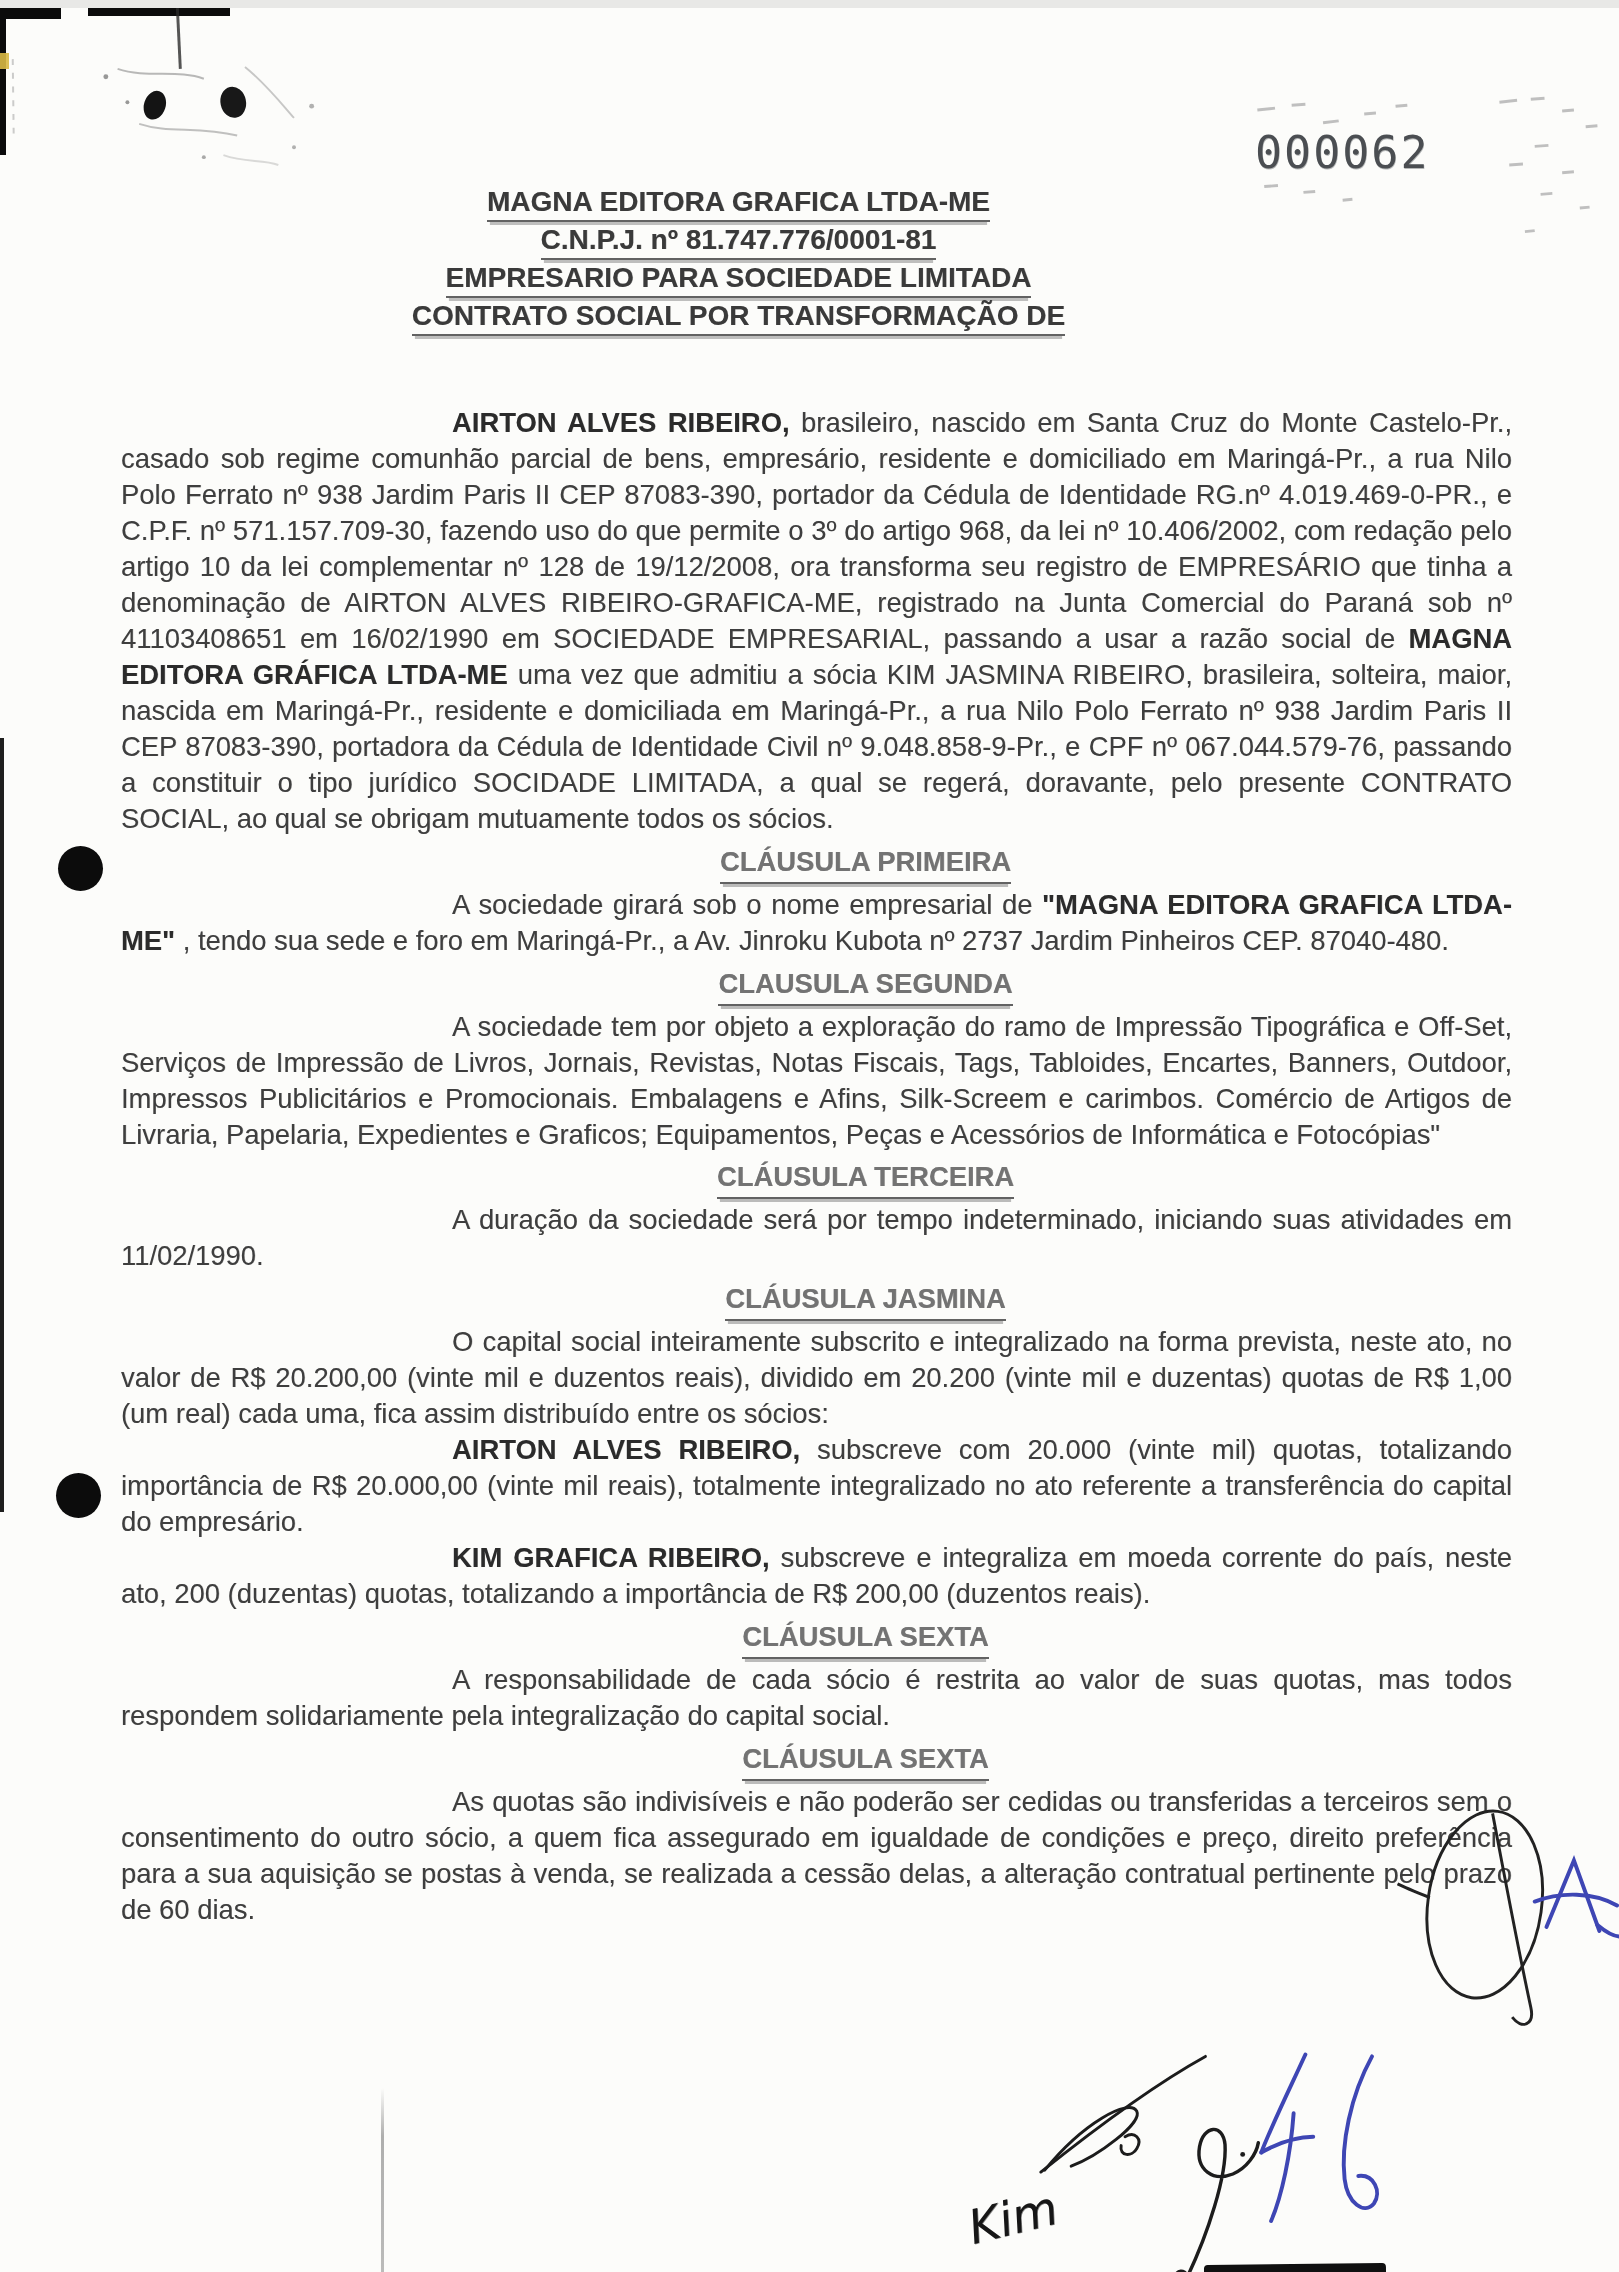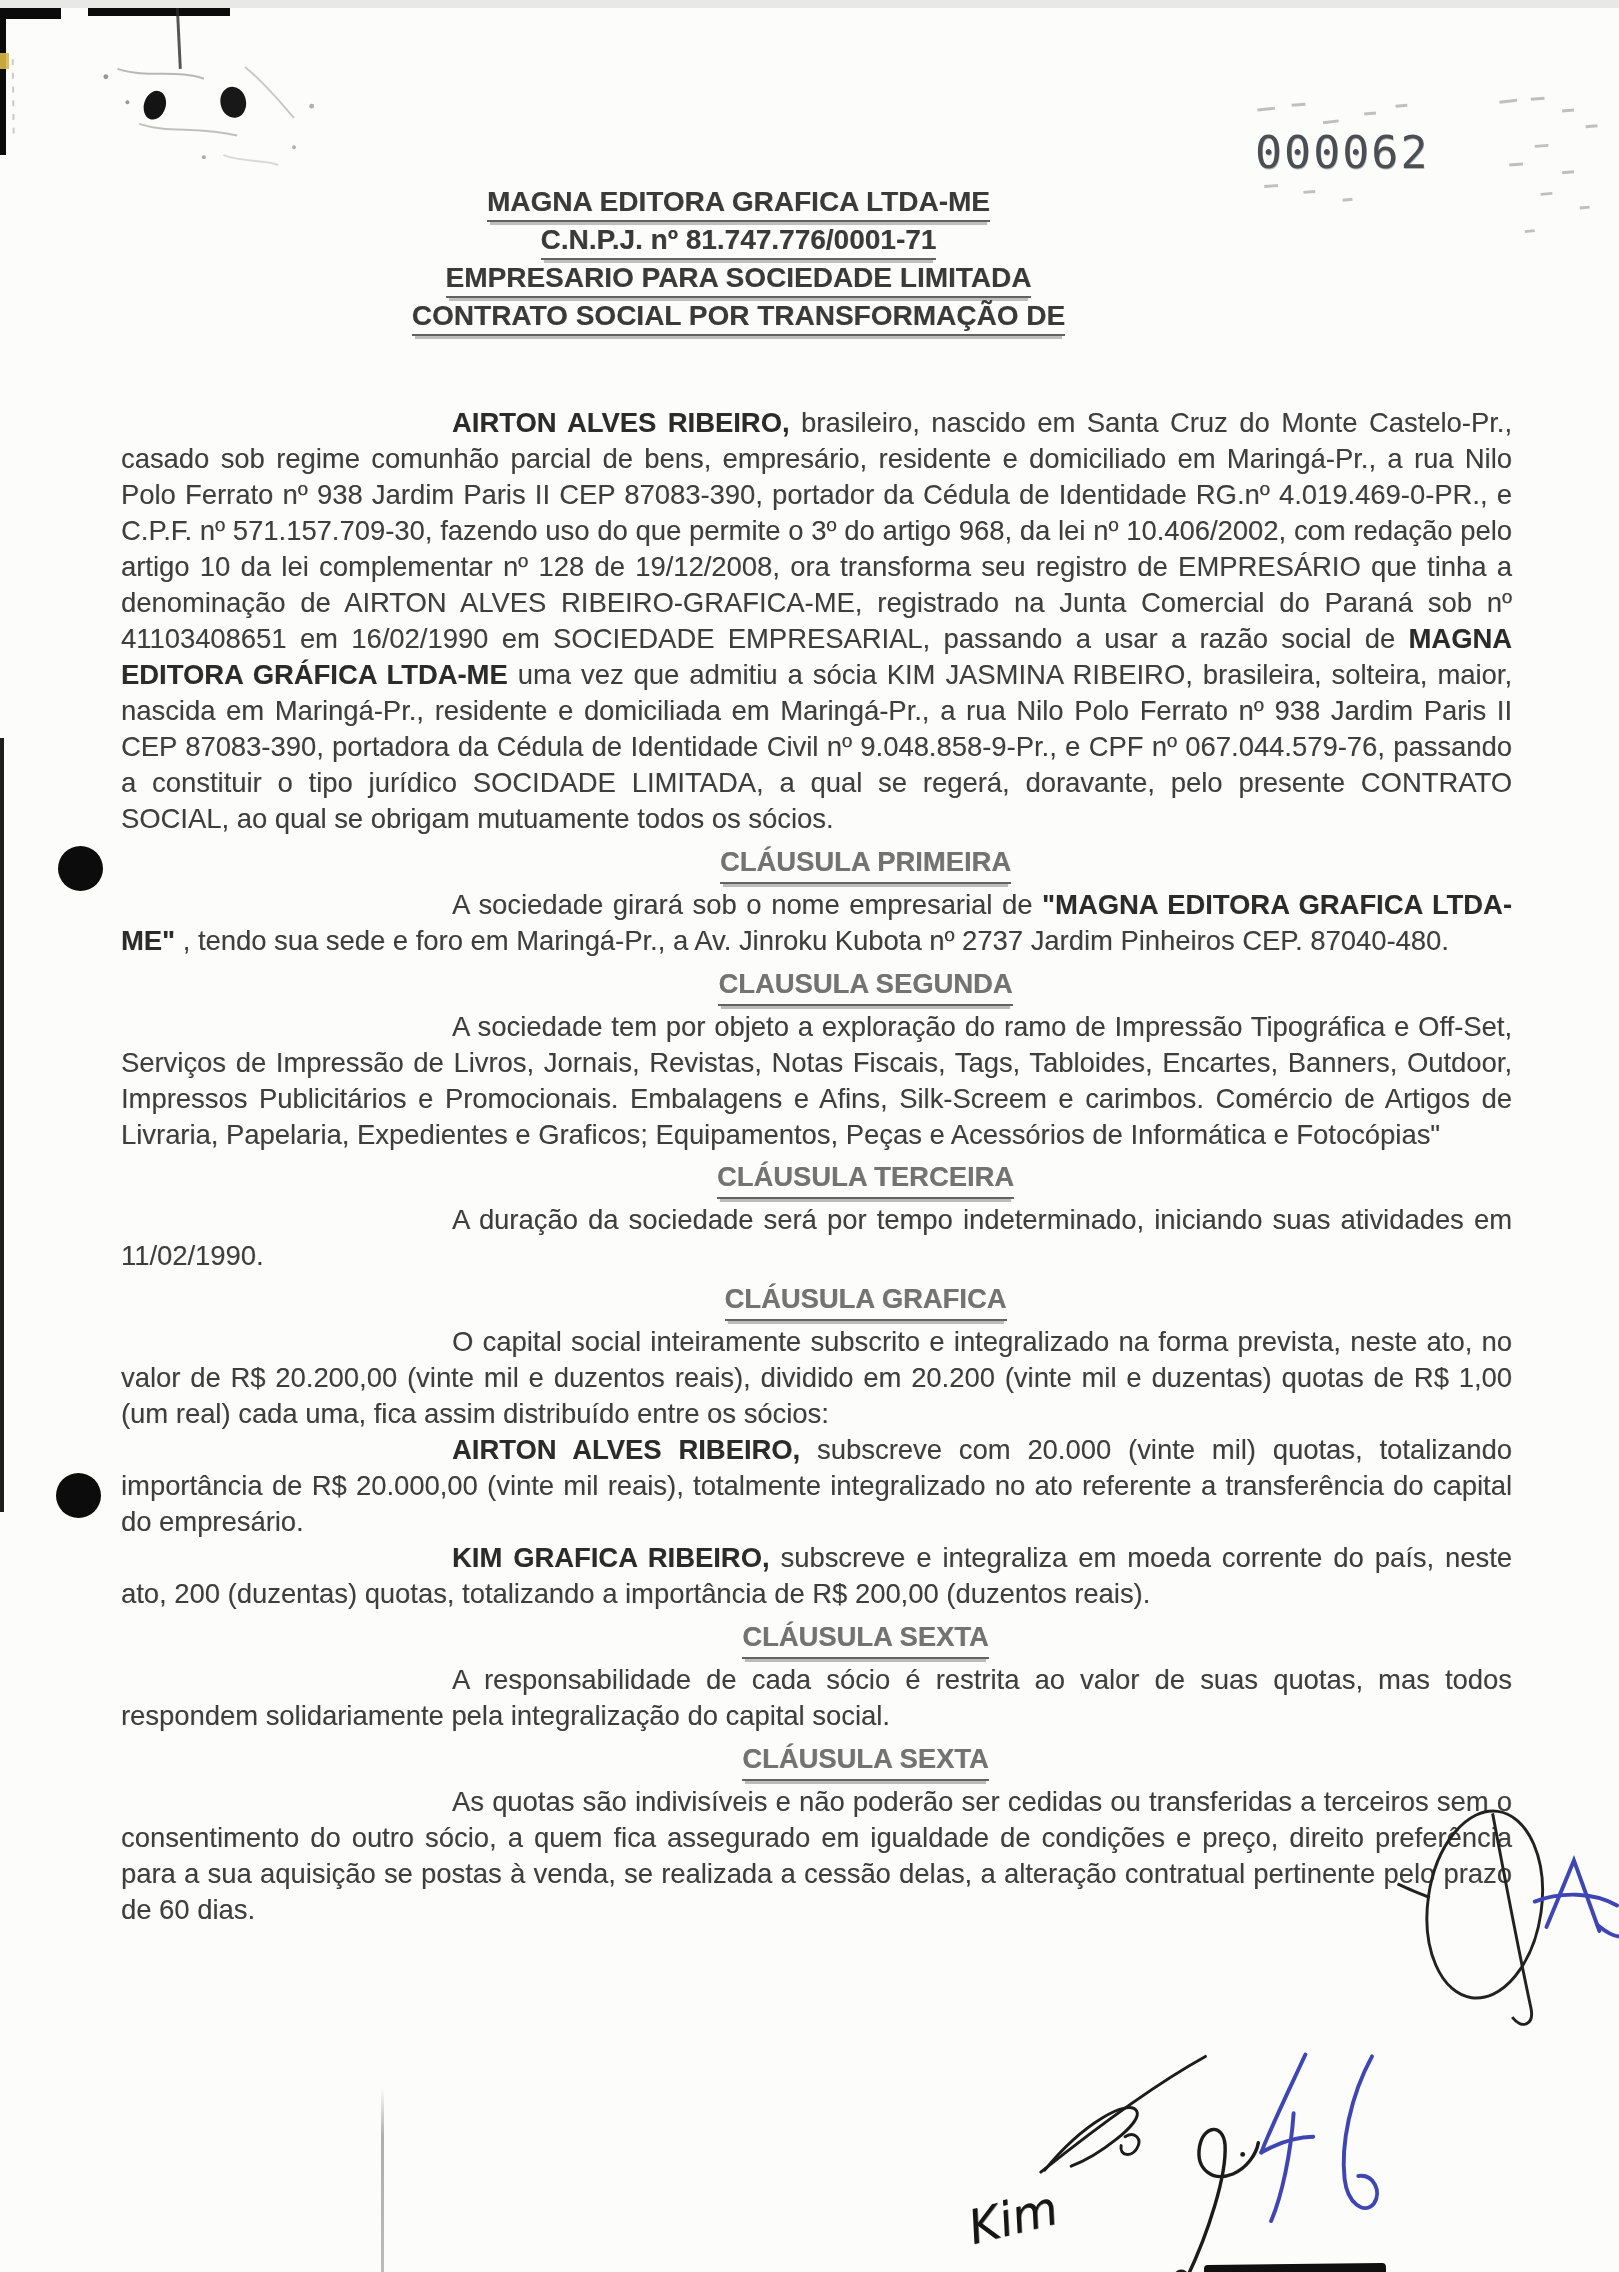--- a/index.html
+++ b/index.html
@@ -77,34 +77,34 @@
 </style>
 </head>
 <body>
 
 <div class="page">
 
   <div class="stamp">000062</div>
 
   <div class="title-block">
     <div class="title-line"><span>MAGNA EDITORA GRAFICA LTDA-ME</span></div>
-    <div class="title-line"><span>C.N.P.J. nº 81.747.776/0001-71</span></div>
+    <div class="title-line"><span>C.N.P.J. nº 81.747.776/0001-81</span></div>
     <div class="title-line"><span>EMPRESARIO PARA SOCIEDADE LIMITADA</span></div>
     <div class="title-line"><span>CONTRATO SOCIAL POR TRANSFORMAÇÃO DE</span></div>
   </div>
 
   <div class="body-col">
       <p class="para"><b>AIRTON ALVES RIBEIRO,</b> brasileiro, nascido em Santa Cruz do Monte Castelo-Pr., casado sob regime comunhão parcial de bens, empresário, residente e domiciliado em Maringá-Pr., a rua Nilo Polo Ferrato nº 938 Jardim Paris II CEP 87083-390, portador da Cédula de Identidade RG.nº 4.019.469-0-PR., e C.P.F. nº 571.157.709-30, fazendo uso do que permite o 3º do artigo 968, da lei nº 10.406/2002, com redação pelo artigo 10 da lei complementar nº 128 de 19/12/2008, ora transforma seu registro de EMPRESÁRIO que tinha a denominação de AIRTON ALVES RIBEIRO-GRAFICA-ME, registrado na Junta Comercial do Paraná sob nº 41103408651 em 16/02/1990 em SOCIEDADE EMPRESARIAL, passando a usar a razão social de <b>MAGNA EDITORA GRÁFICA LTDA-ME</b> uma vez que admitiu a sócia KIM JASMINA RIBEIRO, brasileira, solteira, maior, nascida em Maringá-Pr., residente e domiciliada em Maringá-Pr., a rua Nilo Polo Ferrato nº 938 Jardim Paris II CEP 87083-390, portadora da Cédula de Identidade Civil nº 9.048.858-9-Pr., e CPF nº 067.044.579-76, passando a constituir o tipo jurídico SOCIDADE LIMITADA, a qual se regerá, doravante, pelo presente CONTRATO SOCIAL, ao qual se obrigam mutuamente todos os sócios.</p>
       <div class="clause-heading"><span class="hd">CLÁUSULA PRIMEIRA</span></div>
       <p class="para">A sociedade girará sob o nome empresarial de <b>"MAGNA EDITORA GRAFICA LTDA-ME"</b> , tendo sua sede e foro em Maringá-Pr., a Av. Jinroku Kubota nº 2737 Jardim Pinheiros CEP. 87040-480.</p>
       <div class="clause-heading"><span class="hd">CLAUSULA SEGUNDA</span></div>
       <p class="para">A sociedade tem por objeto a exploração do ramo de Impressão Tipográfica e Off-Set, Serviços de Impressão de Livros, Jornais, Revistas, Notas Fiscais, Tags, Tabloides, Encartes, Banners, Outdoor, Impressos Publicitários e Promocionais. Embalagens e Afins, Silk-Screem e carimbos. Comércio de Artigos de Livraria, Papelaria, Expedientes e Graficos; Equipamentos, Peças e Acessórios de Informática e Fotocópias"</p>
       <div class="clause-heading"><span class="hd">CLÁUSULA TERCEIRA</span></div>
       <p class="para">A duração da sociedade será por tempo indeterminado, iniciando suas atividades em 11/02/1990.</p>
-      <div class="clause-heading"><span class="hd">CLÁUSULA GRAFICA</span></div>
+      <div class="clause-heading"><span class="hd">CLÁUSULA JASMINA</span></div>
       <p class="para">O capital social inteiramente subscrito e integralizado na forma prevista, neste ato, no valor de R$ 20.200,00 (vinte mil e duzentos reais), dividido em 20.200 (vinte mil e duzentas) quotas de R$ 1,00 (um real) cada uma, fica assim distribuído entre os sócios:</p>
       <p class="para"><b>AIRTON ALVES RIBEIRO,</b> subscreve com 20.000 (vinte mil) quotas, totalizando importância de R$ 20.000,00 (vinte mil reais), totalmente integralizado no ato referente a transferência do capital do empresário.</p>
       <p class="para"><b>KIM GRAFICA RIBEIRO,</b> subscreve e integraliza em moeda corrente do país, neste ato, 200 (duzentas) quotas, totalizando a importância de R$ 200,00 (duzentos reais).</p>
       <div class="clause-heading"><span class="hd">CLÁUSULA SEXTA</span></div>
       <p class="para">A responsabilidade de cada sócio é restrita ao valor de suas quotas, mas todos respondem solidariamente pela integralização do capital social.</p>
       <div class="clause-heading"><span class="hd">CLÁUSULA SEXTA</span></div>
       <p class="para">As quotas são indivisíveis e não poderão ser cedidas ou transferidas a terceiros sem o consentimento do outro sócio, a quem fica assegurado em igualdade de condições e preço, direito preferência para a sua aquisição se postas à venda, se realizada a cessão delas, a alteração contratual pertinente pelo prazo de 60 dias.</p>
     </div>
 
   <div class="punch" style="left:58px; top:838px;"></div>

